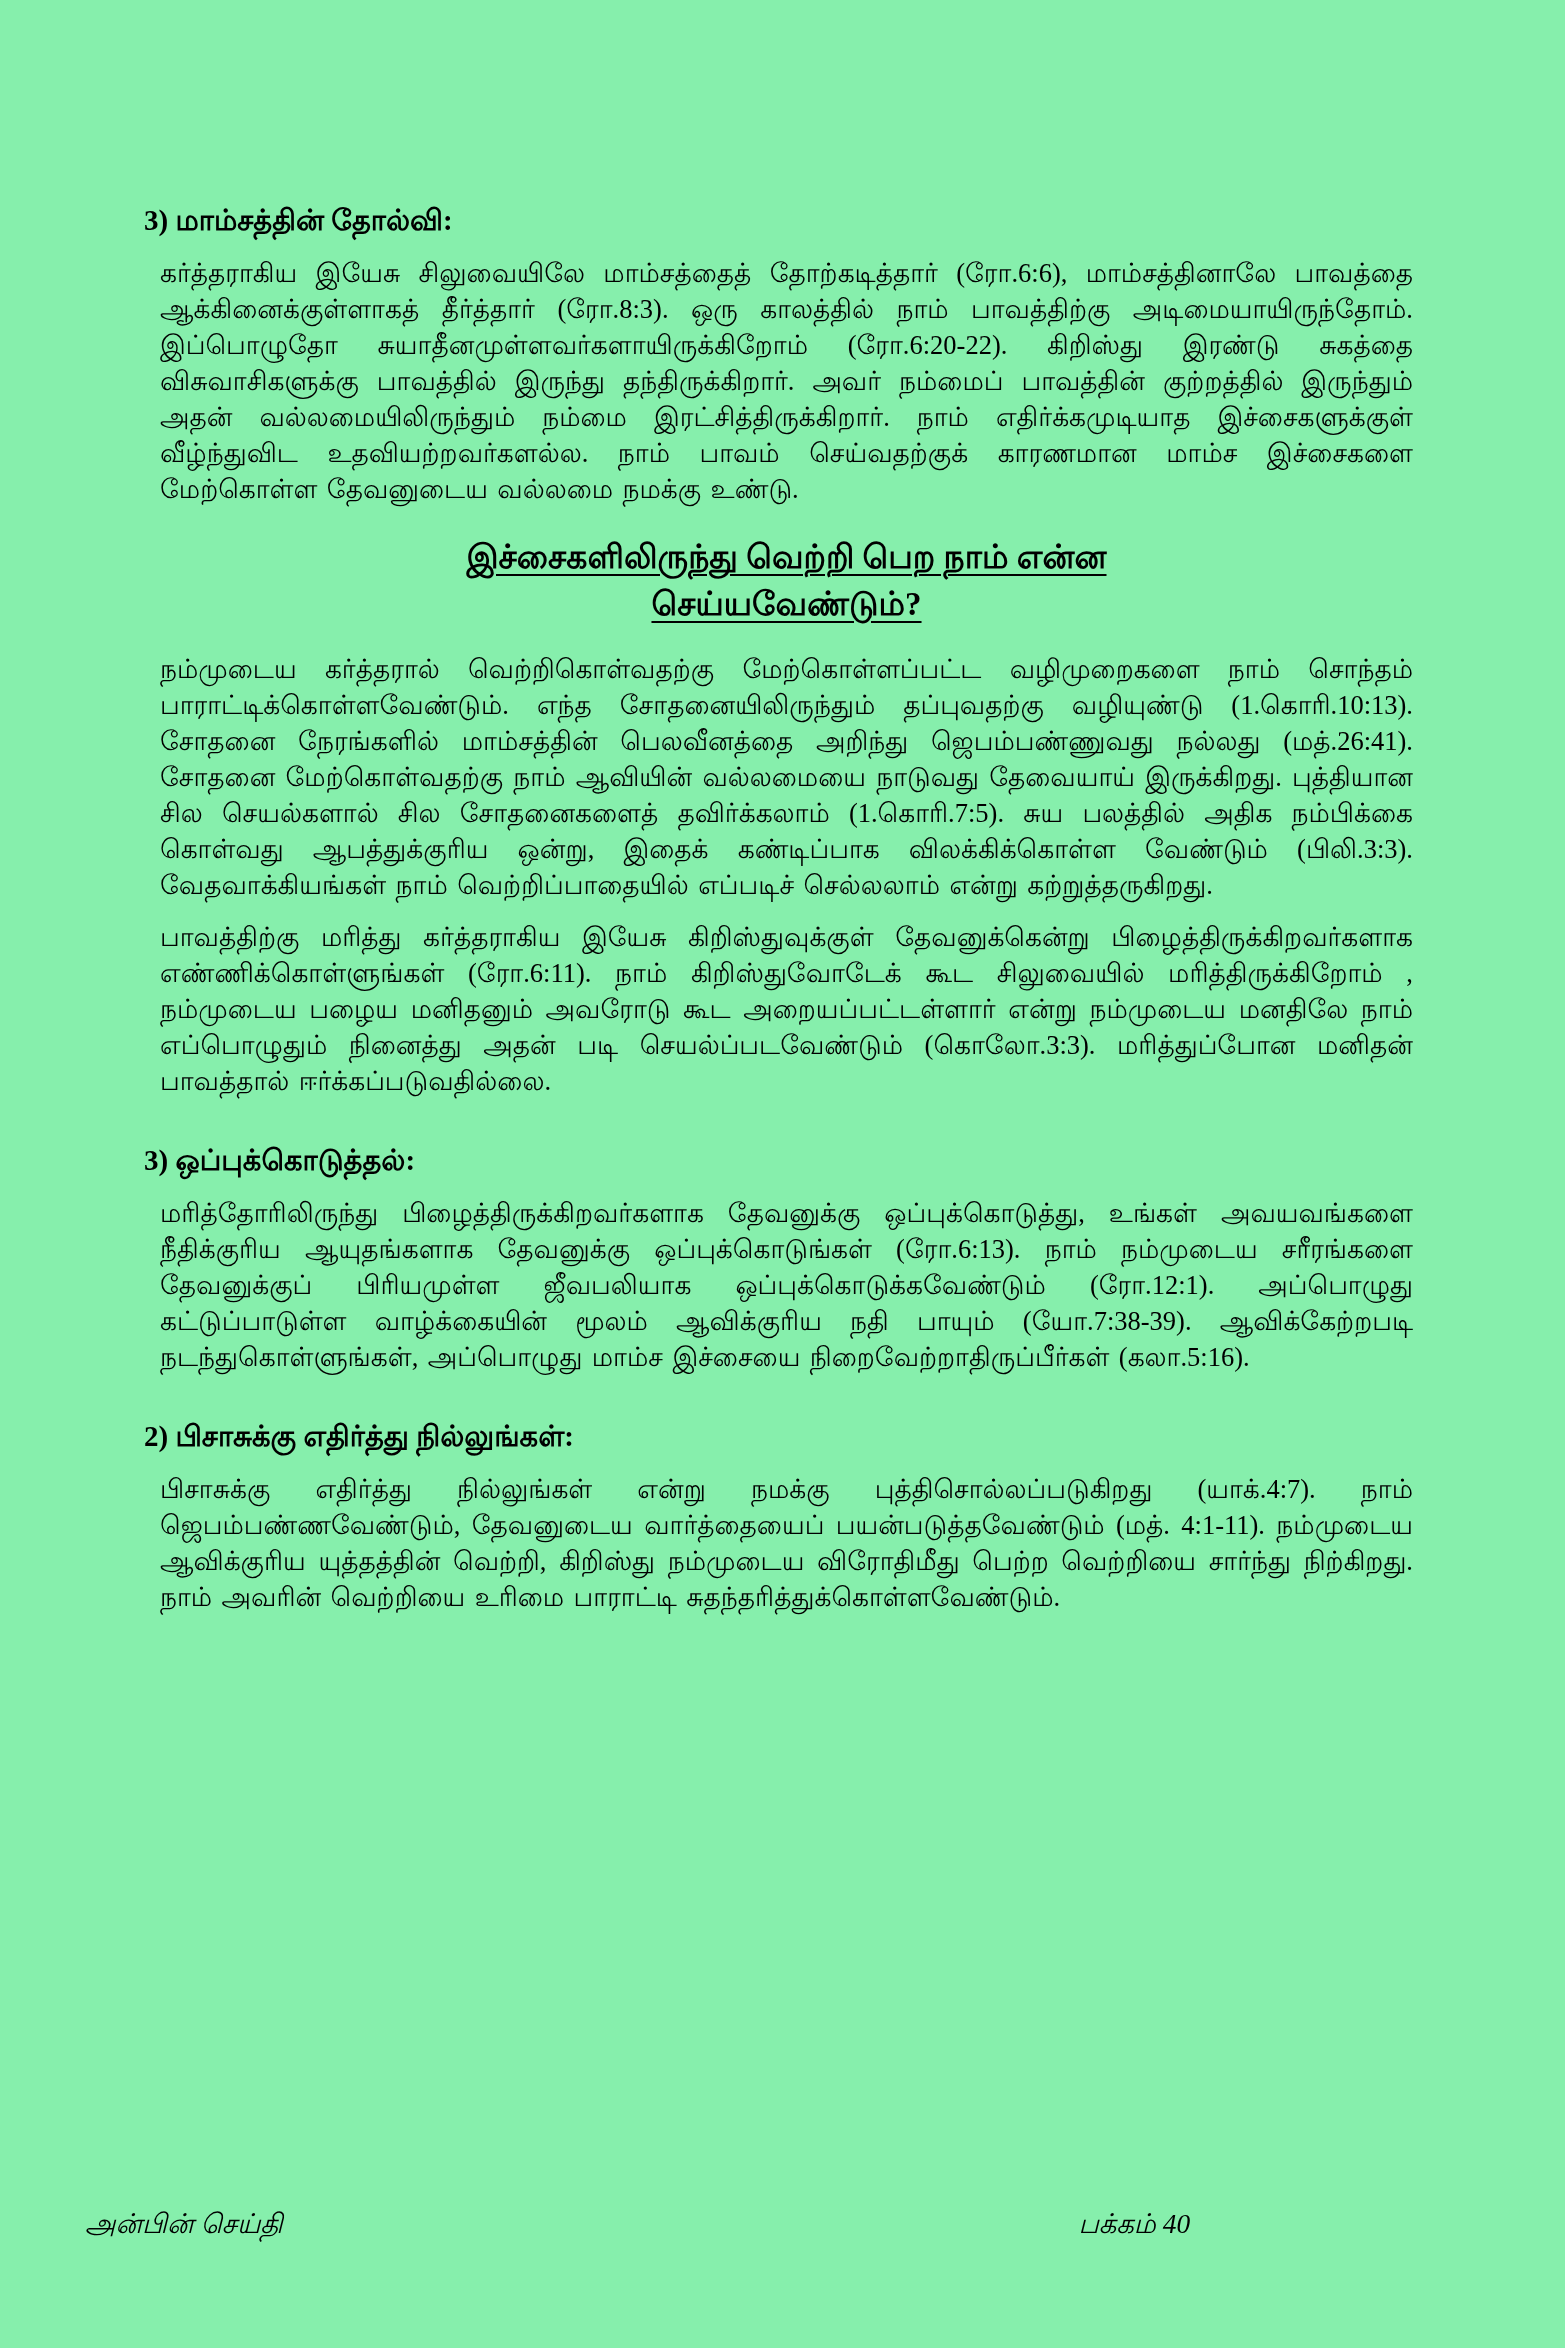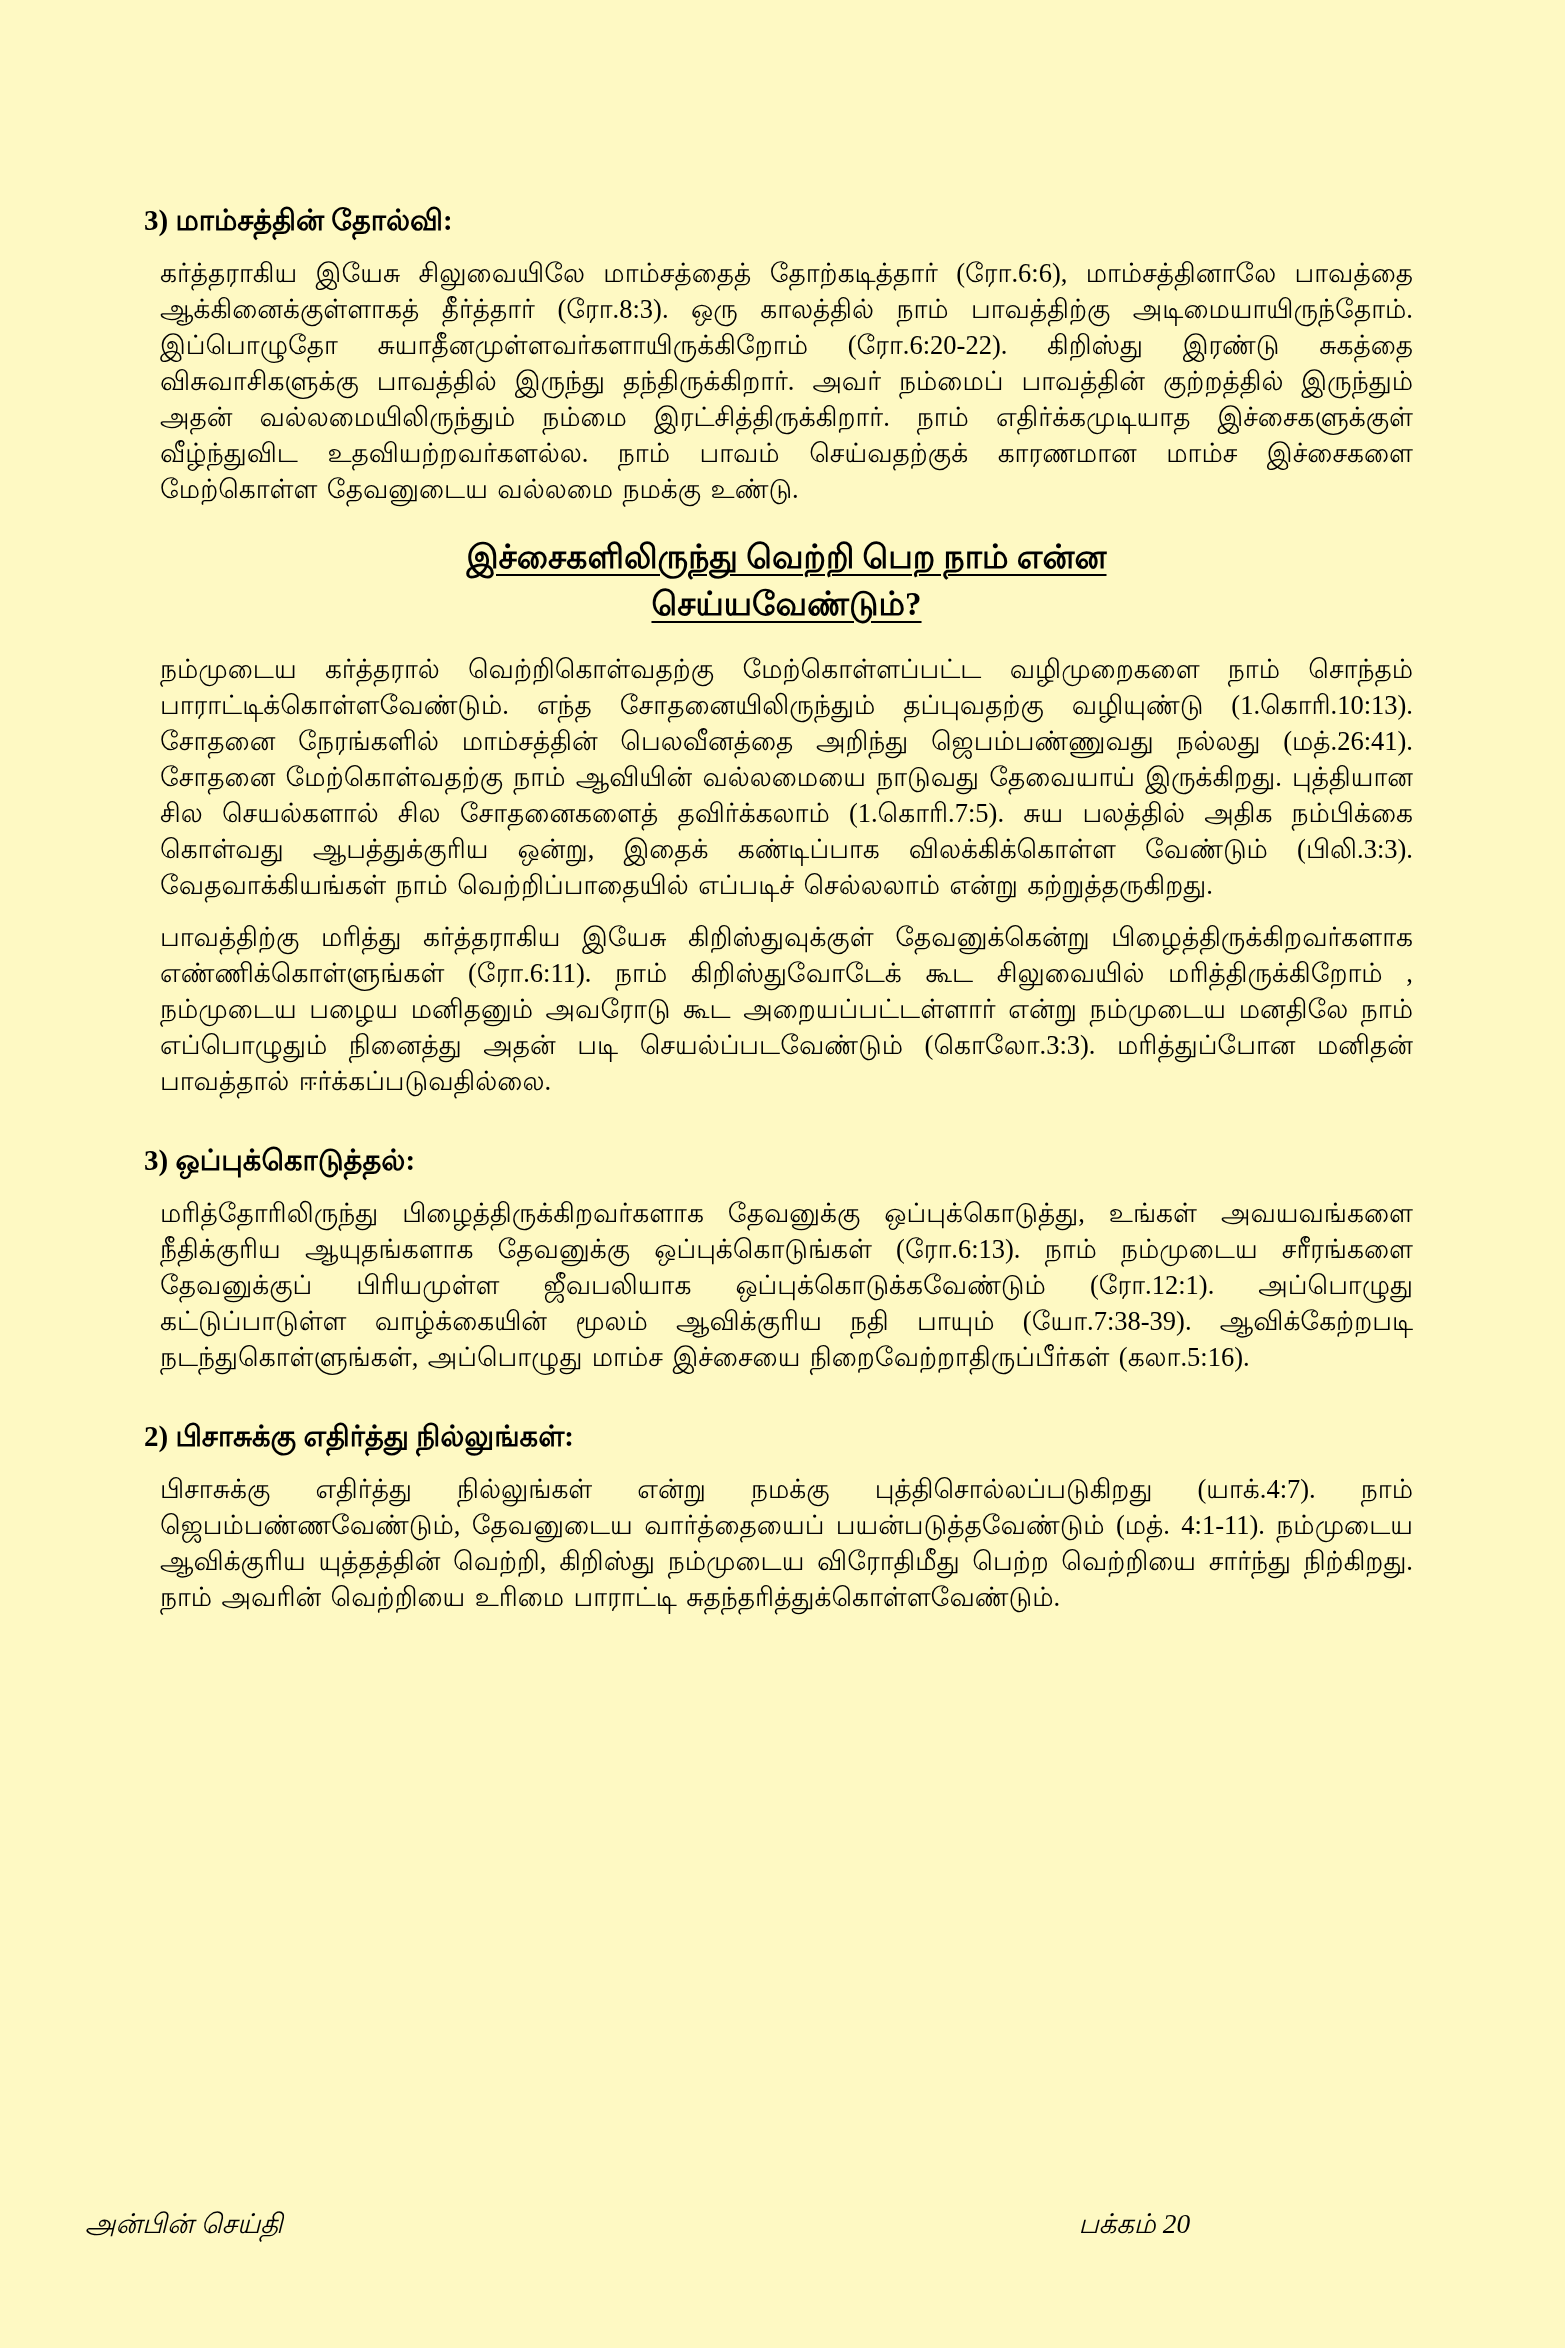--- a/index.html
+++ b/index.html
@@ -13,21 +13,21 @@
     position: relative;
     font-family: "Liberation Serif", "DejaVu Serif", serif;
     color: #000000;
     overflow: hidden;
   }
   .page {
     position: absolute;
     top: 0; left: 0;
     width: 1565px;
     height: 2349px;
-    background: #fef9c3;
+    background: #86efac;
   }
   .content {
     position: absolute;
     top: 201px;
     left: 144px;
     width: 1285px;
   }
   .section-heading {
     font-weight: bold;
     font-size: 29px;
@@ -99,17 +99,17 @@
     <h3 class="section-heading gap-before-heading">3) ஒப்புக்கொடுத்தல்:</h3>
     <p class="body-para">மரித்தோரிலிருந்து பிழைத்திருக்கிறவர்களாக தேவனுக்கு ஒப்புக்கொடுத்து, உங்கள் அவயவங்களை நீதிக்குரிய ஆயுதங்களாக தேவனுக்கு ஒப்புக்கொடுங்கள் (ரோ.6:13). நாம் நம்முடைய சரீரங்களை தேவனுக்குப் பிரியமுள்ள ஜீவபலியாக ஒப்புக்கொடுக்கவேண்டும் (ரோ.12:1). அப்பொழுது கட்டுப்பாடுள்ள வாழ்க்கையின் மூலம் ஆவிக்குரிய நதி பாயும் (யோ.7:38-39). ஆவிக்கேற்றபடி நடந்துகொள்ளுங்கள், அப்பொழுது மாம்ச இச்சையை நிறைவேற்றாதிருப்பீர்கள் (கலா.5:16).</p>
 
     <h3 class="section-heading gap-before-heading">2) பிசாசுக்கு எதிர்த்து நில்லுங்கள்:</h3>
     <p class="body-para">பிசாசுக்கு எதிர்த்து நில்லுங்கள் என்று நமக்கு புத்திசொல்லப்படுகிறது (யாக்.4:7). நாம் ஜெபம்பண்ணவேண்டும், தேவனுடைய வார்த்தையைப் பயன்படுத்தவேண்டும் (மத். 4:1-11). நம்முடைய ஆவிக்குரிய யுத்தத்தின் வெற்றி, கிறிஸ்து நம்முடைய விரோதிமீது பெற்ற வெற்றியை சார்ந்து நிற்கிறது. நாம் அவரின் வெற்றியை உரிமை பாராட்டி சுதந்தரித்துக்கொள்ளவேண்டும்.</p>
 
   </div>
 
   <div class="footer">
     <span class="f-left">அன்பின் செய்தி</span>
-    <span class="f-center">பக்கம் 20</span>
+    <span class="f-center">பக்கம் 40</span>
   </div>
 
 </div>
 
 
 </body></html>

